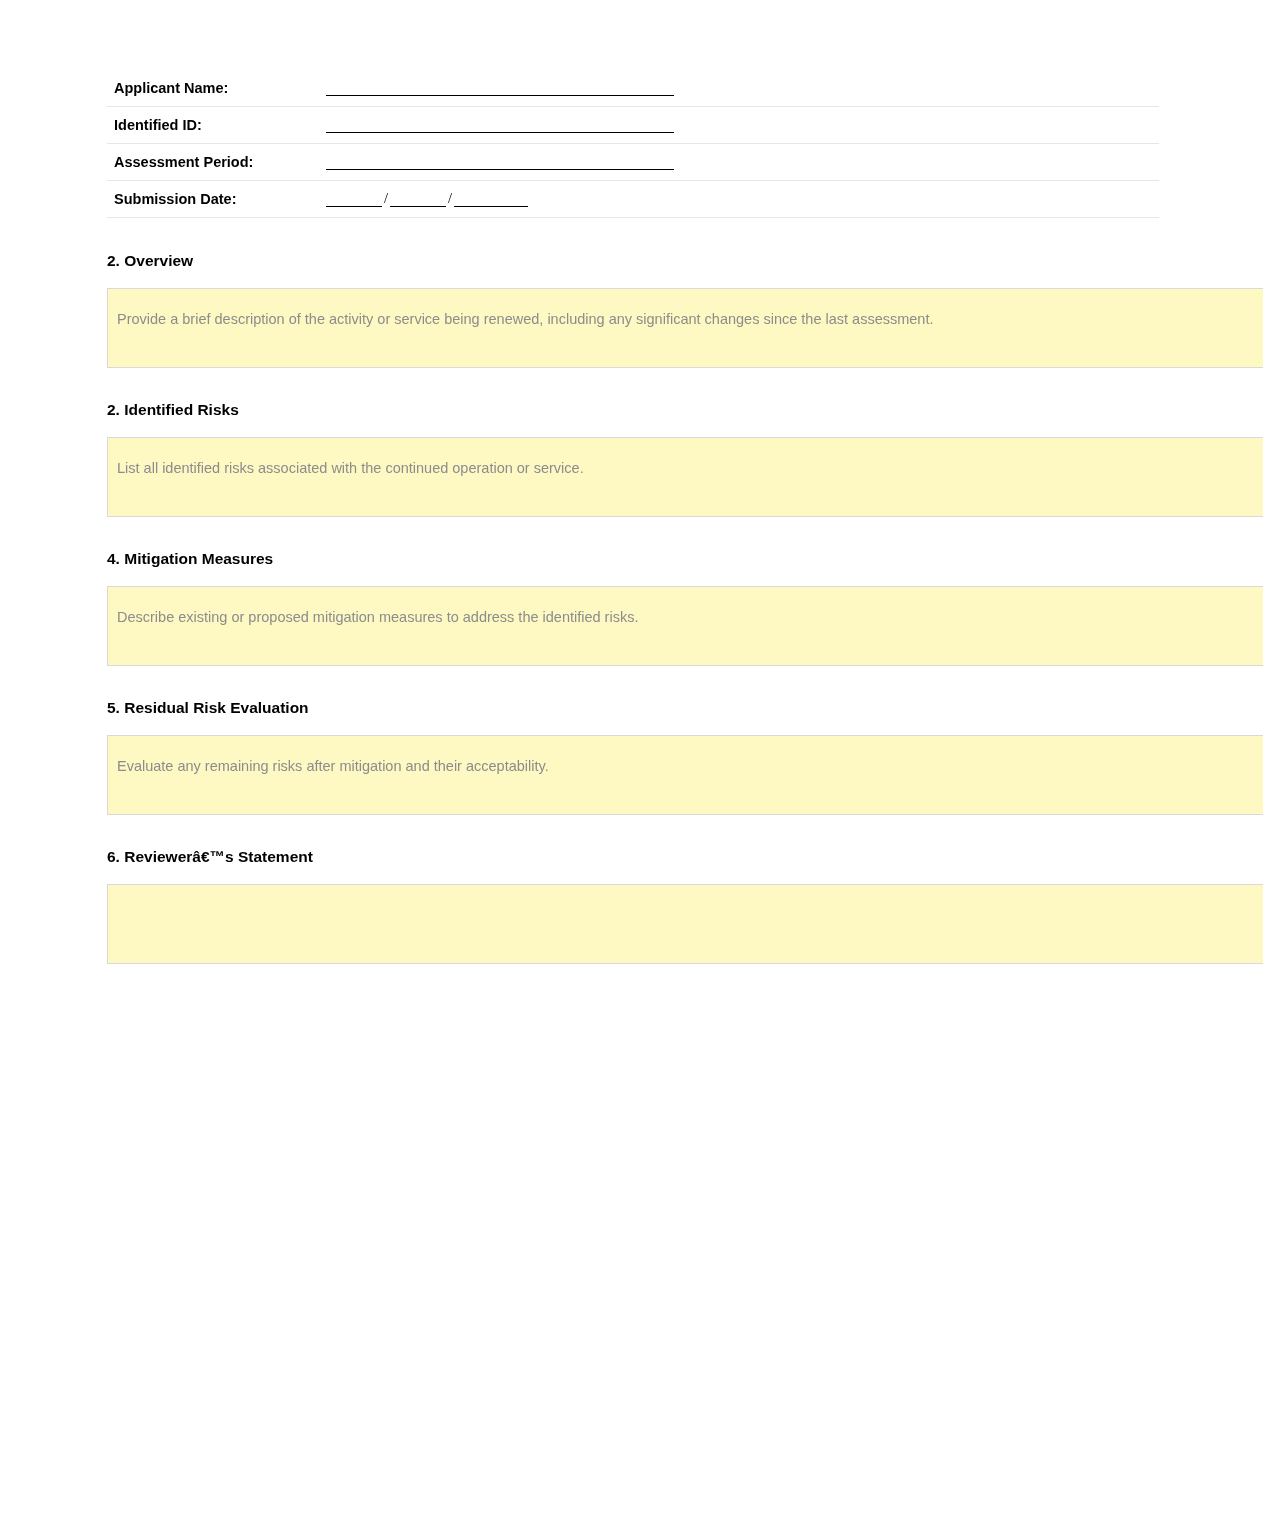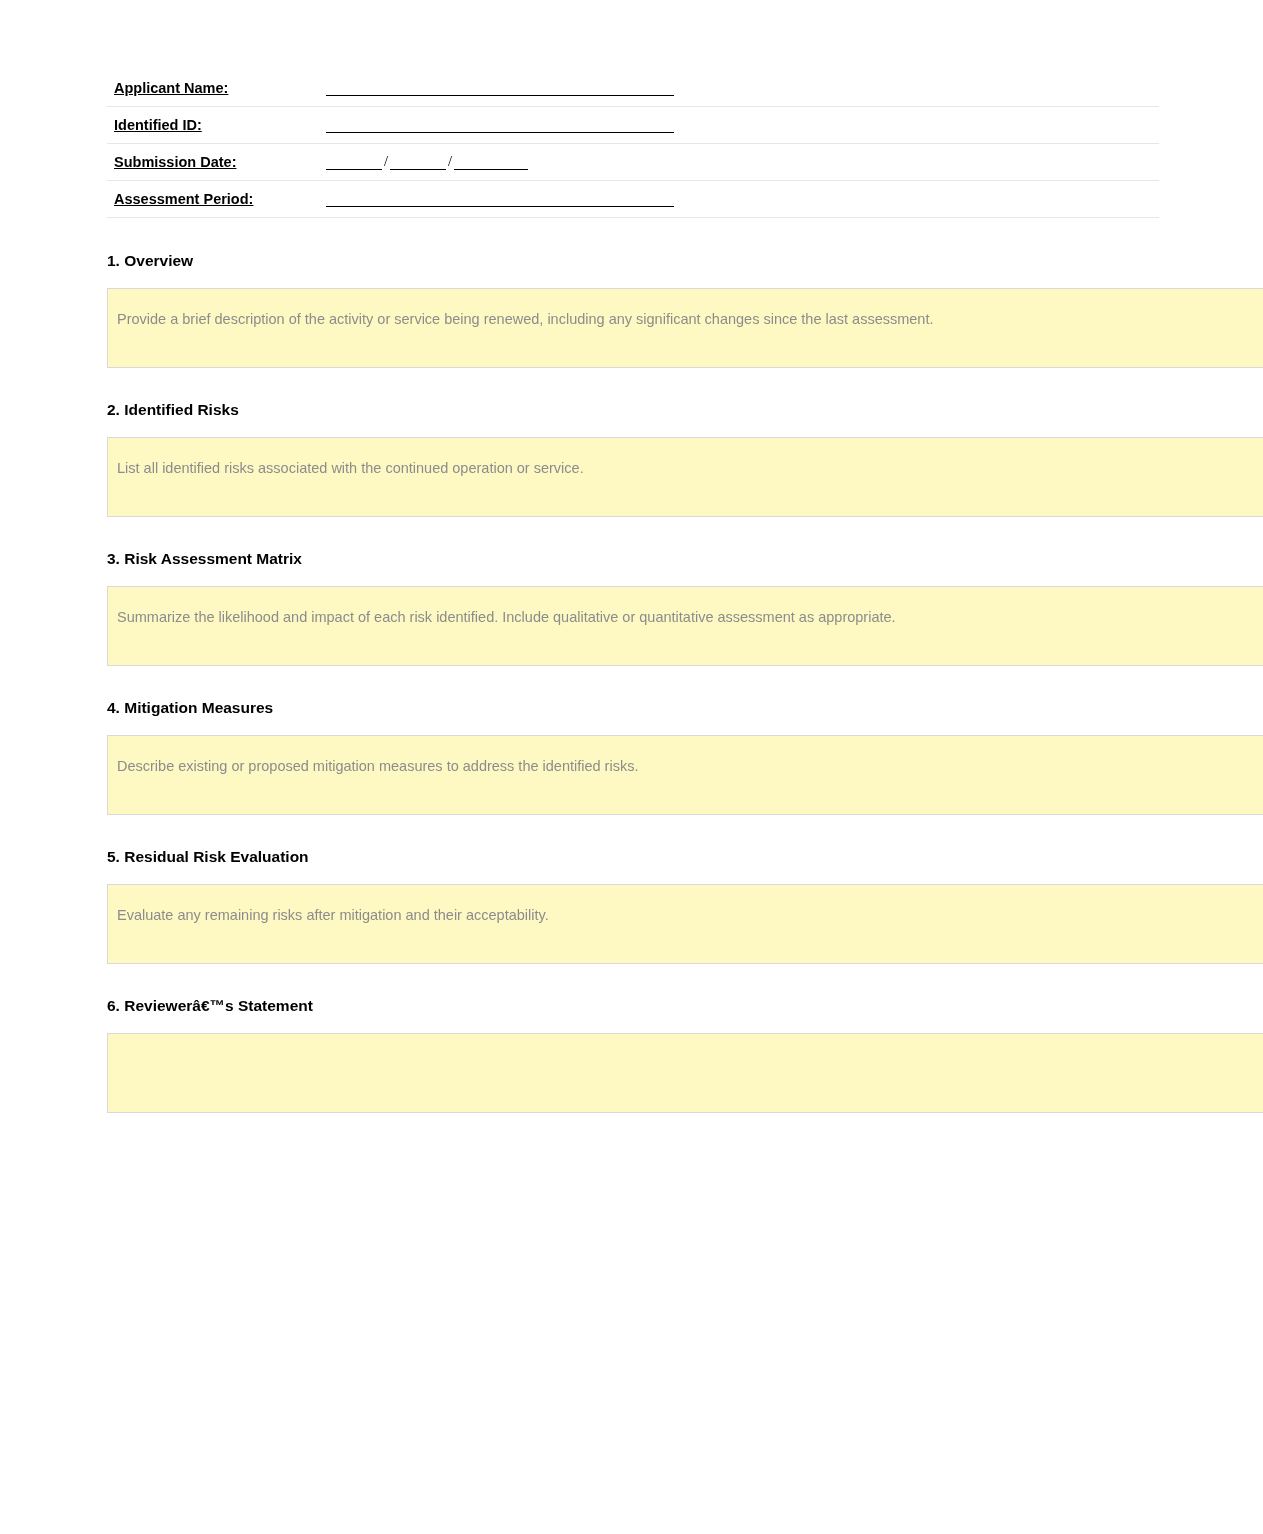--- a/index.html
+++ b/index.html
@@ -22,21 +22,20 @@
     font-size: 30px;
     font-weight: bold;
     letter-spacing: -0.2px;
     margin: 0 0 38px 0;
     line-height: 1.2;
   }
   .meta-table {
     width: 1052px;
     border-collapse: collapse;
     margin-bottom: 34px;
-    text-decoration: underline;
   }
   .meta-table tr {
     border-bottom: 1px solid #e6e6e6;
   }
   .meta-table td {
     padding: 9px 0 10px 0;
     vertical-align: bottom;
   }
   .meta-label {
     width: 212px;
@@ -129,53 +128,46 @@
     <tbody>
       <tr>
         <td class="meta-label">Applicant Name:</td>
         <td class="meta-blank"><span class="line w-long"></span></td>
       </tr>
       <tr>
         <td class="meta-label">Identified ID:</td>
         <td class="meta-blank"><span class="line w-long"></span></td>
       </tr>
       <tr>
+        <td class="meta-label">Assessment Period:</td>
+        <td class="meta-blank"><span class="line w-long"></span></td>
+      </tr>
+      <tr>
         <td class="meta-label">Submission Date:</td>
         <td class="meta-blank"><span class="line w-d1"></span><span class="slash">/</span><span class="line w-d2"></span><span class="slash">/</span><span class="line w-d3"></span></td>
-      </tr>
-      <tr>
-        <td class="meta-label">Assessment Period:</td>
-        <td class="meta-blank"><span class="line w-long"></span></td>
       </tr>
     </tbody>
   </table>
 
   <div class="section">
-    <h2 class="section-title">1. Overview</h2>
+    <h2 class="section-title">2. Overview</h2>
     <div class="field-box">
       <span class="ph">Provide a brief description of the activity or service being renewed, including any significant changes since the last assessment.</span>
       <span class="resize-grip"></span>
     </div>
   </div>
 
   <div class="section">
     <h2 class="section-title">2. Identified Risks</h2>
     <div class="field-box">
       <span class="ph">List all identified risks associated with the continued operation or service.</span>
       <span class="resize-grip"></span>
     </div>
   </div>
 
-  <div class="section">
-    <h2 class="section-title">3. Risk Assessment Matrix</h2>
-    <div class="field-box">
-      <span class="ph">Summarize the likelihood and impact of each risk identified. Include qualitative or quantitative assessment as appropriate.</span>
-      <span class="resize-grip"></span>
-    </div>
-  </div>
 
   <div class="section">
     <h2 class="section-title">4. Mitigation Measures</h2>
     <div class="field-box">
       <span class="ph">Describe existing or proposed mitigation measures to address the identified risks.</span>
       <span class="resize-grip"></span>
     </div>
   </div>
 
   <div class="section">

